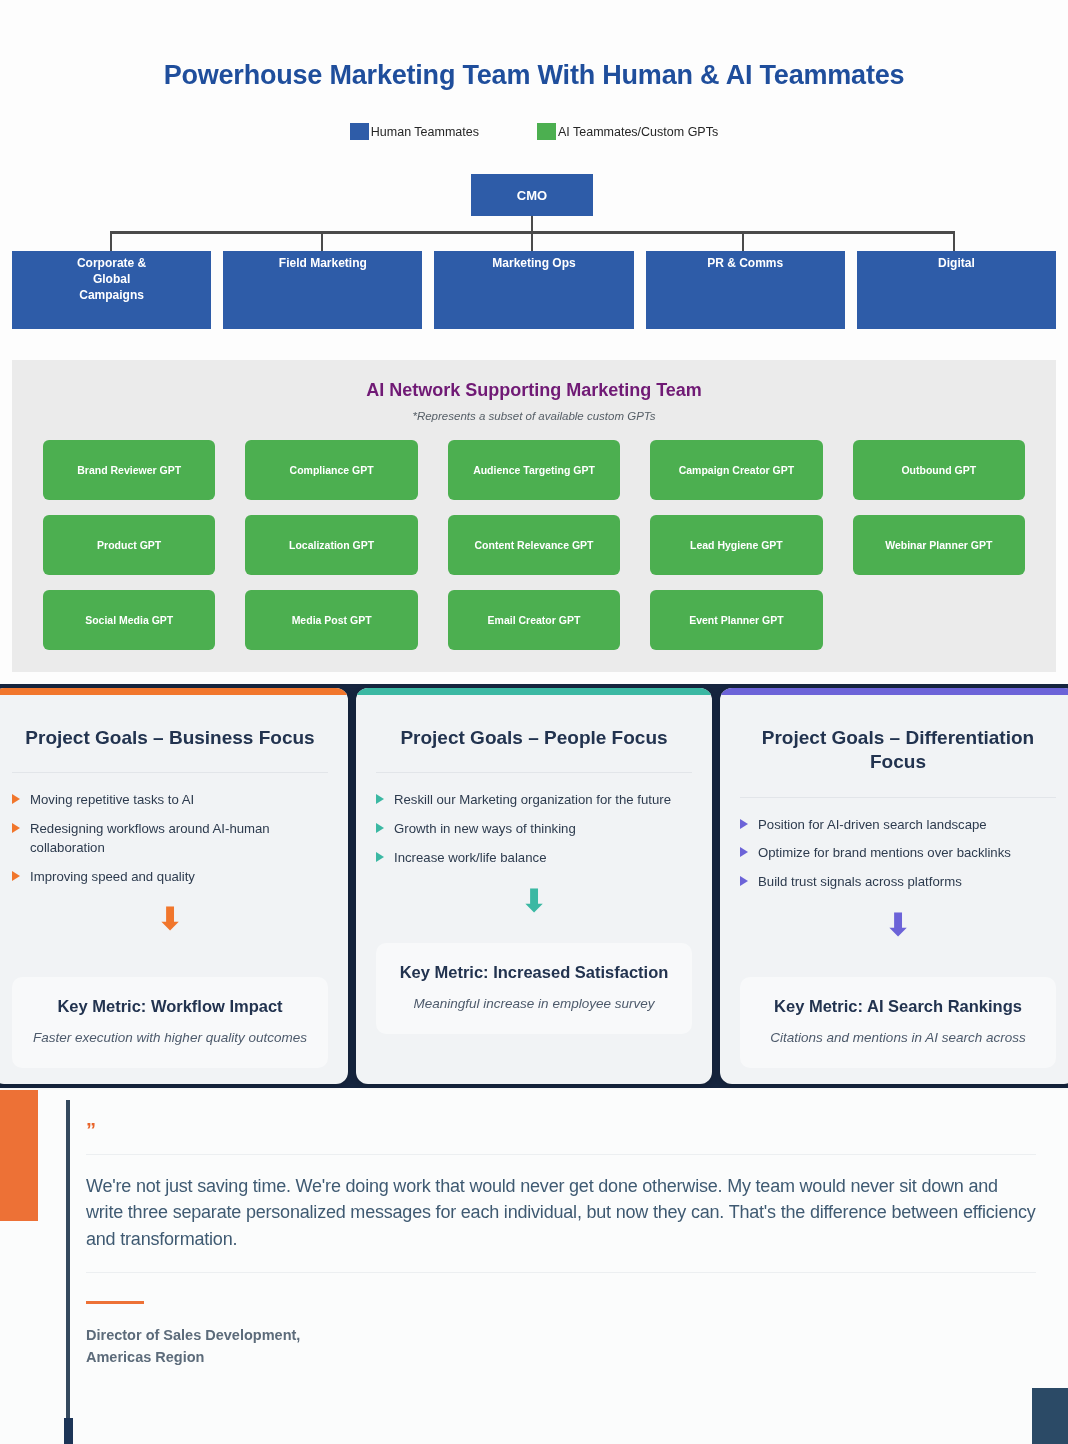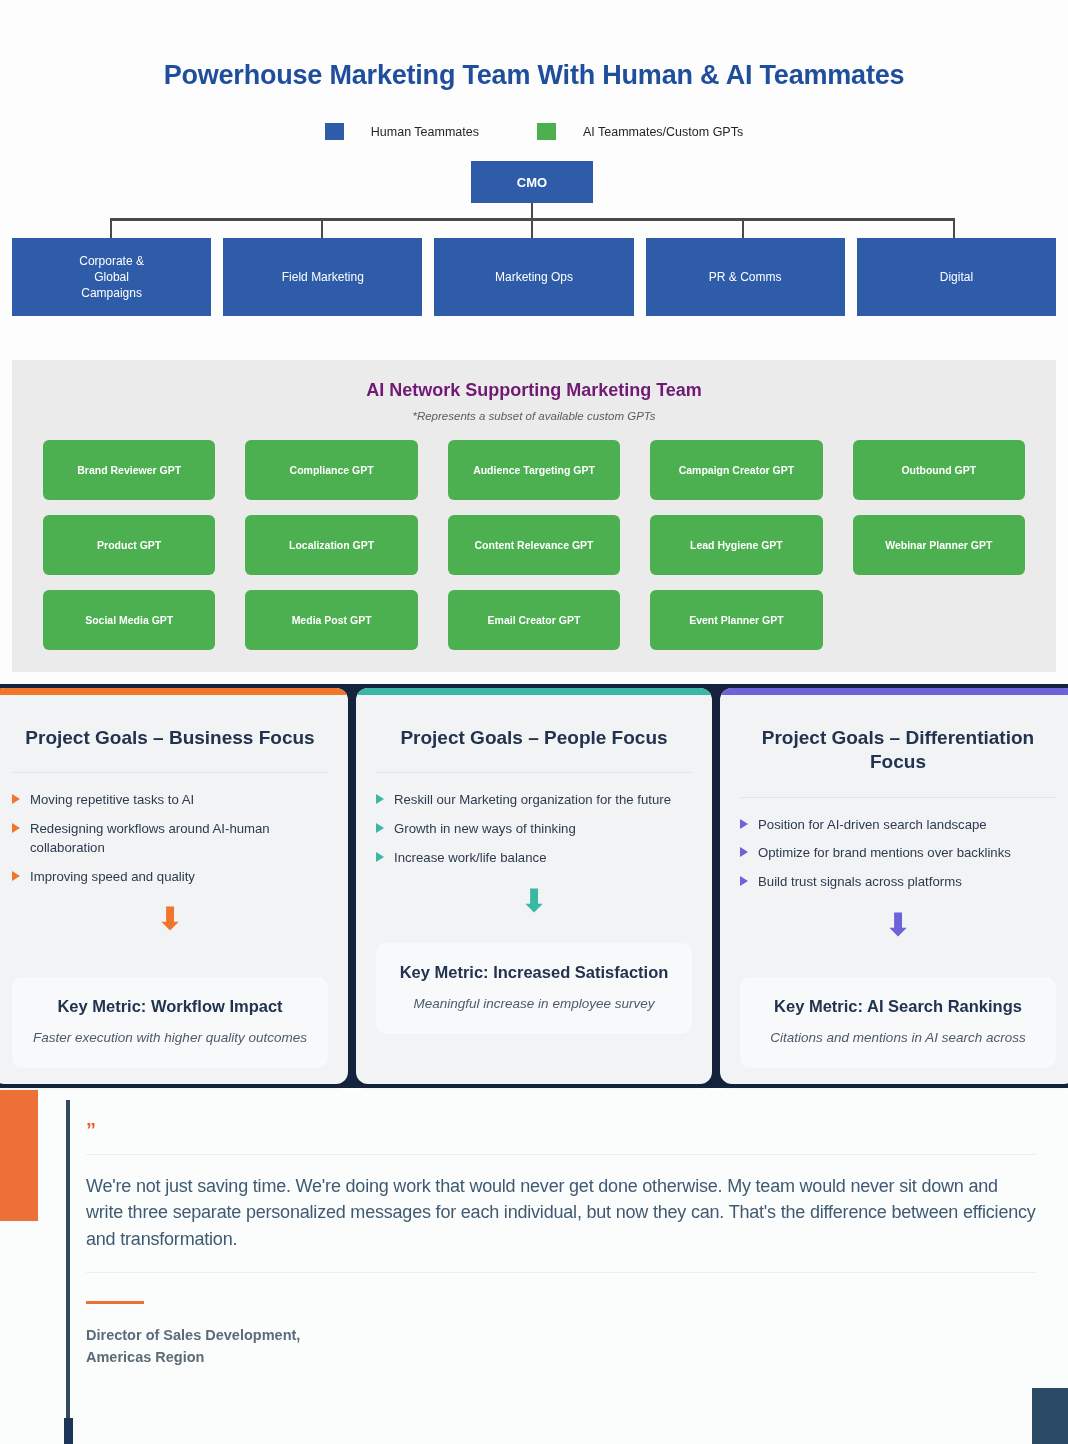--- a/index.html
+++ b/index.html
@@ -17,46 +17,46 @@
     text-align: center;
     font-size: 27px; font-weight: bold; letter-spacing: -0.2px;
     color: #1f4e9c;
   }
 
   
   .legend {
     position: absolute; top: 123px; left: 0; width: 1068px;
     display: flex; justify-content: center; align-items: center; gap: 58px;
   }
-  .legend-item { display: flex; align-items: center; gap: 27px; }
+  .legend-item { display: flex; align-items: center; gap: 2px; }
   .legend-swatch { width: 19px; height: 17px; display: block; }
   .legend-label { font-size: 12.5px; color: #262626; }
 
   
-  .org { position: absolute; top: 161px; left: 0; width: 1068px; height: 155px; }
+  .org { position: absolute; top: 174px; left: 0; width: 1068px; height: 155px; }
   .cmo {
     position: absolute; left: 471px; top: 0; width: 122px; height: 42px;
     background: #2e5ca8; border: 1px solid #2e5ca8;
     display: flex; align-items: center; justify-content: center;
     color: #fff; font-size: 13px; font-weight: bold;
   }
   .vline-top {
     position: absolute; left: 531px; top: 42px; width: 1.5px; height: 57px;
     background: #4a4a4a;
   }
   .hbus {
     position: absolute; left: 110px; top: 57px; width: 845px; height: 2.5px;
     background: #4a4a4a;
   }
   .drop { position: absolute; top: 57px; width: 1.5px; height: 28px; background: #4a4a4a; }
   .org-row { position: absolute; top: 77px; left: 0; width: 1068px; display: flex; gap: 12px; padding: 0 12px; }
   .org-box {
     flex: 1; height: 78px; background: #2e5ca8;
-    display: flex; align-items: center; justify-content: center; text-align: center;
-    color: #fff; font-size: 12px; font-weight: normal; line-height: 1.35;
+    display: flex; align-items: flex-start; justify-content: center; text-align: center;
+    color: #fff; font-size: 12px; font-weight: bold; line-height: 1.35;
     padding: 4px 22px;
   }
 
   
   .ai-panel {
     position: absolute; top: 360px; left: 12px; width: 1044px; height: 312px;
     background: #ebebeb;
   }
   .ai-title {
     margin-top: 20px; text-align: center;

